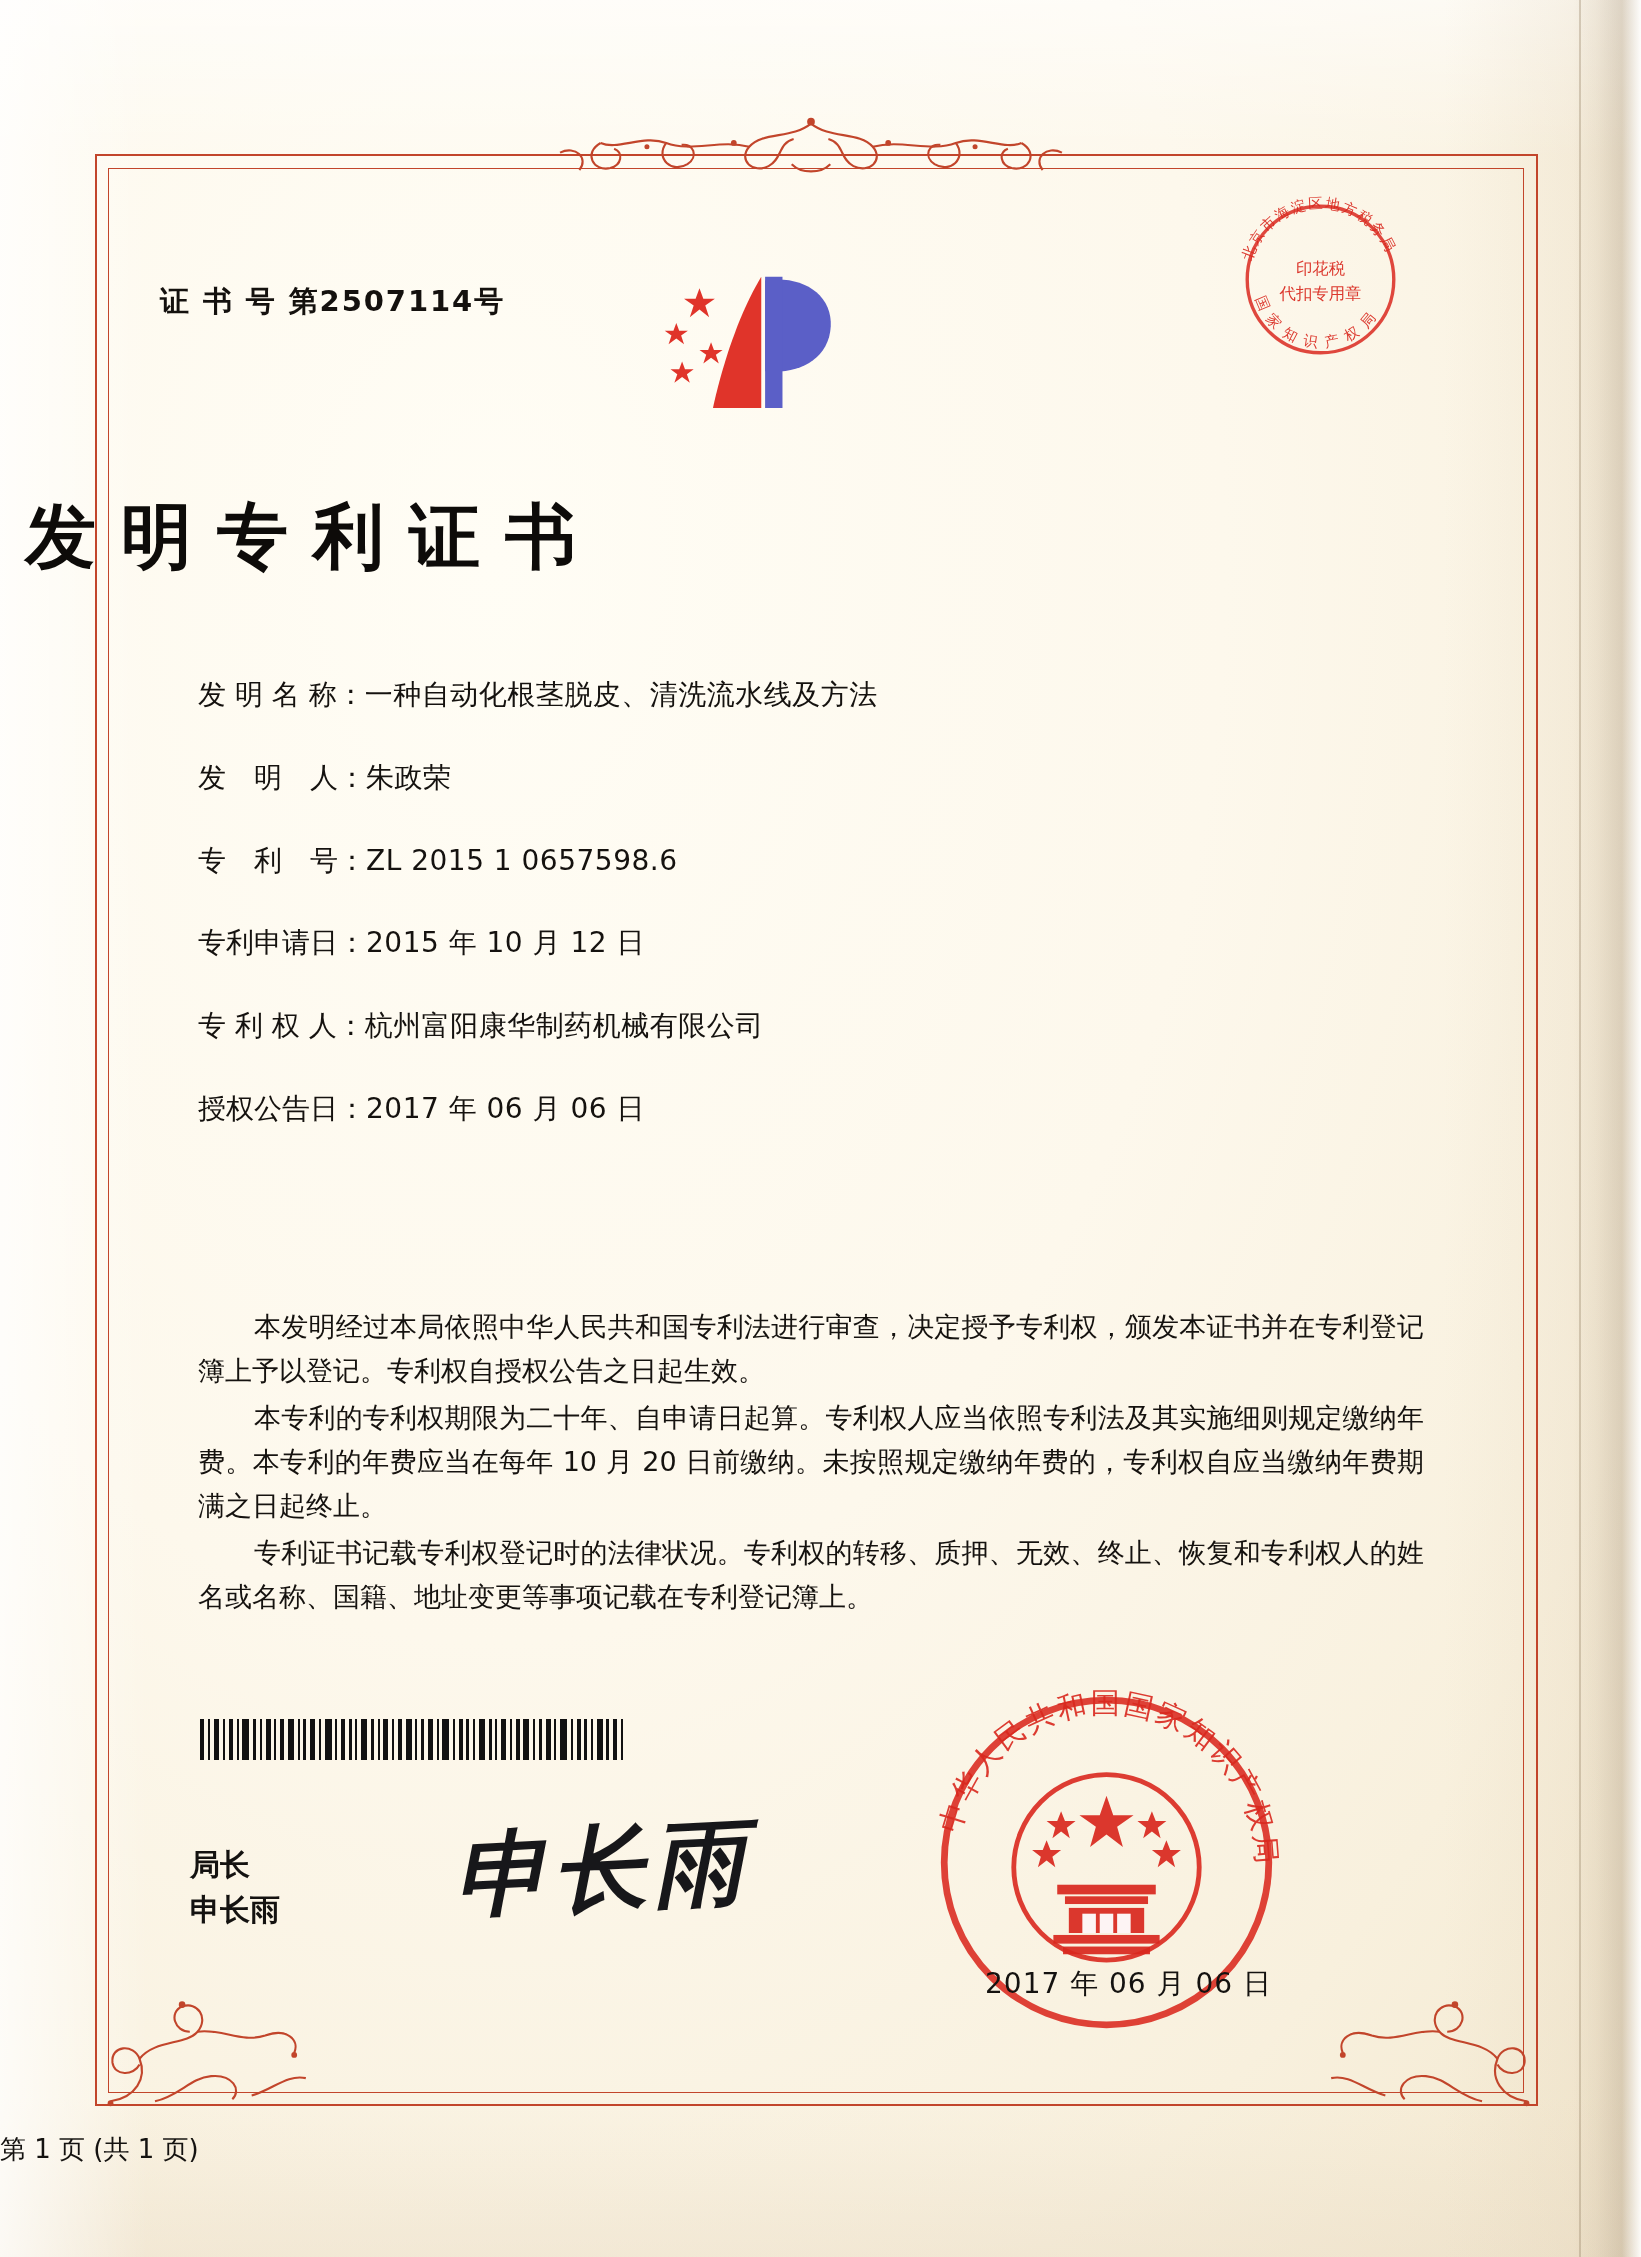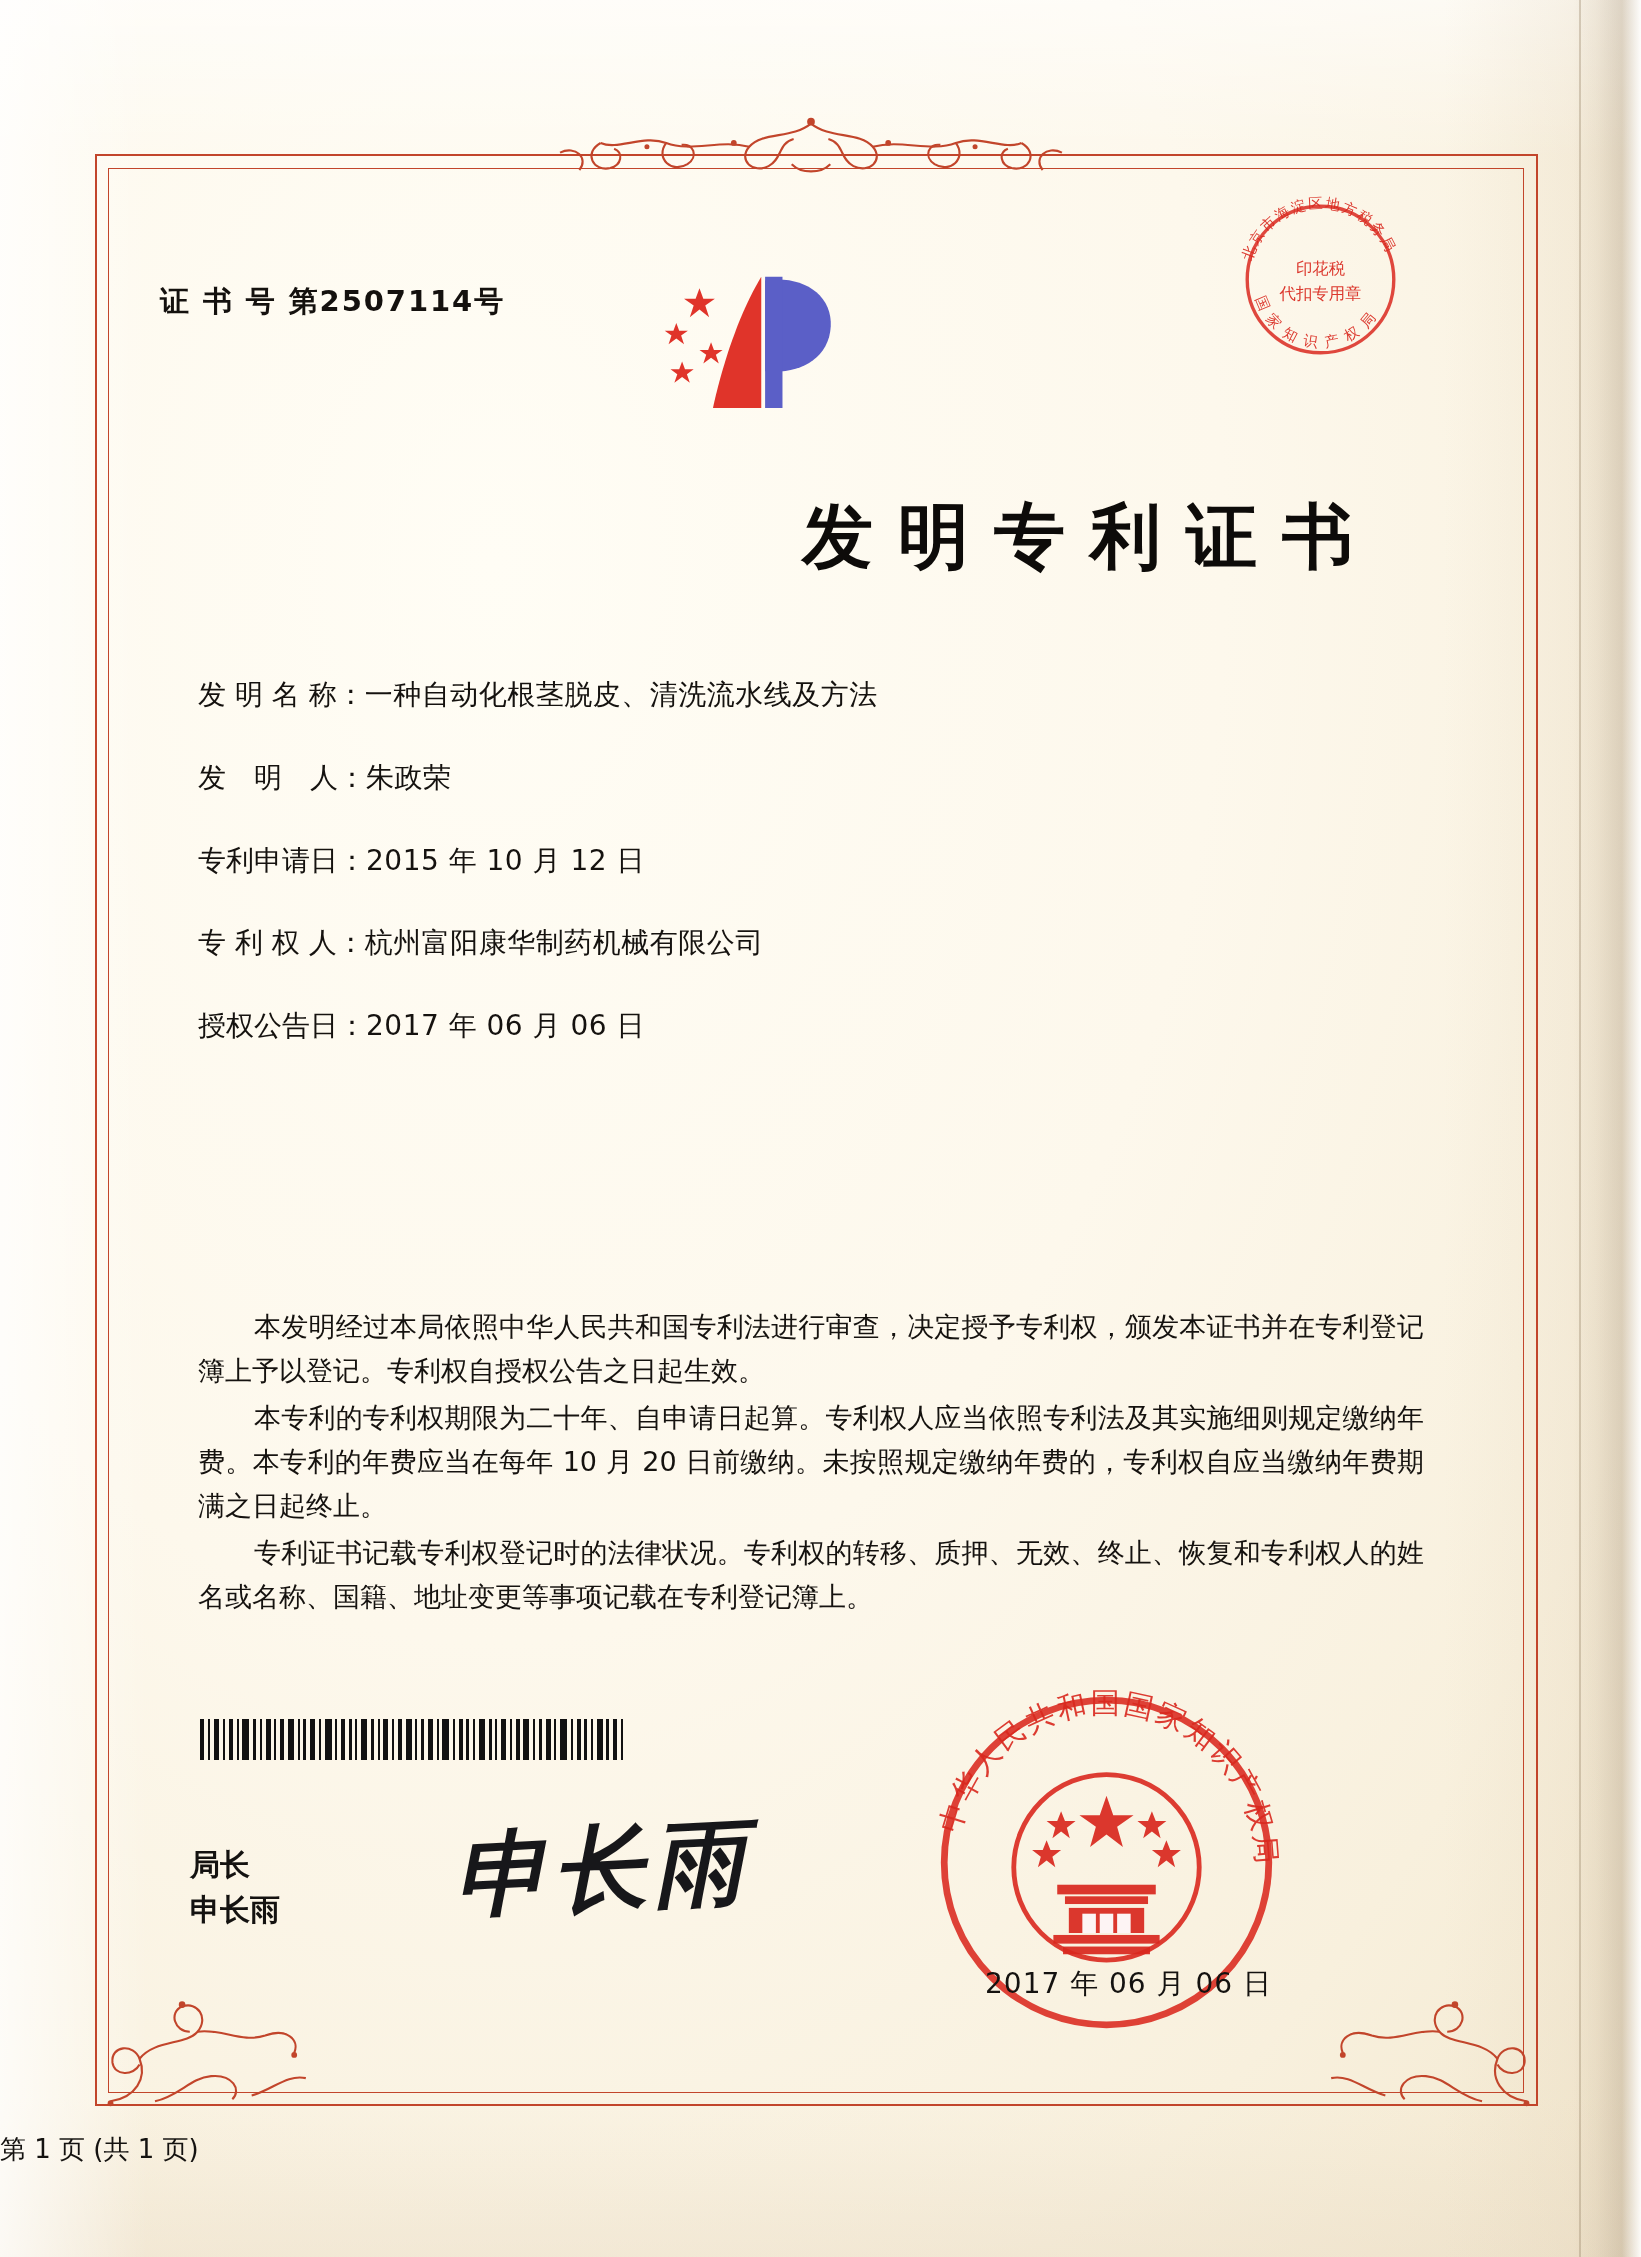--- a/index.html
+++ b/index.html
@@ -125,21 +125,21 @@
     top: 185px;
     width: 189px;
     height: 189px;
   }
 
   .title {
     position: absolute;
     left: 0;
     top: 490px;
     width: 1378px;
-    text-align: right;
+    text-align: left;
     font-family: "DejaVu Sans", "Liberation Sans", sans-serif;
     font-weight: bold;
     font-size: 71px;
     letter-spacing: 25px;
     color: #0d0b09;
     text-indent: 25px;
   }
 
   
   .fields {
@@ -358,20 +358,24 @@
   <div class="title">发明专利证书</div>
 
   <div class="fields">
     <div class="field">
       <span class="lbl">发 明 名 称：</span>
       <span class="val">一种自动化根茎脱皮、清洗流水线及方法</span>
     </div>
     <div class="field">
       <span class="lbl">发　明　人：</span>
       <span class="val">朱政荣</span>
+    </div>
+    <div class="field">
+      <span class="lbl">专　利　号：</span>
+      <span class="val">ZL 2015 1 0657598.6</span>
     </div>
     <div class="field">
       <span class="lbl">专利申请日：</span>
       <span class="val">2015 年 10 月 12 日</span>
     </div>
     <div class="field">
       <span class="lbl">专 利 权 人：</span>
       <span class="val">杭州富阳康华制药机械有限公司</span>
     </div>
     <div class="field">

